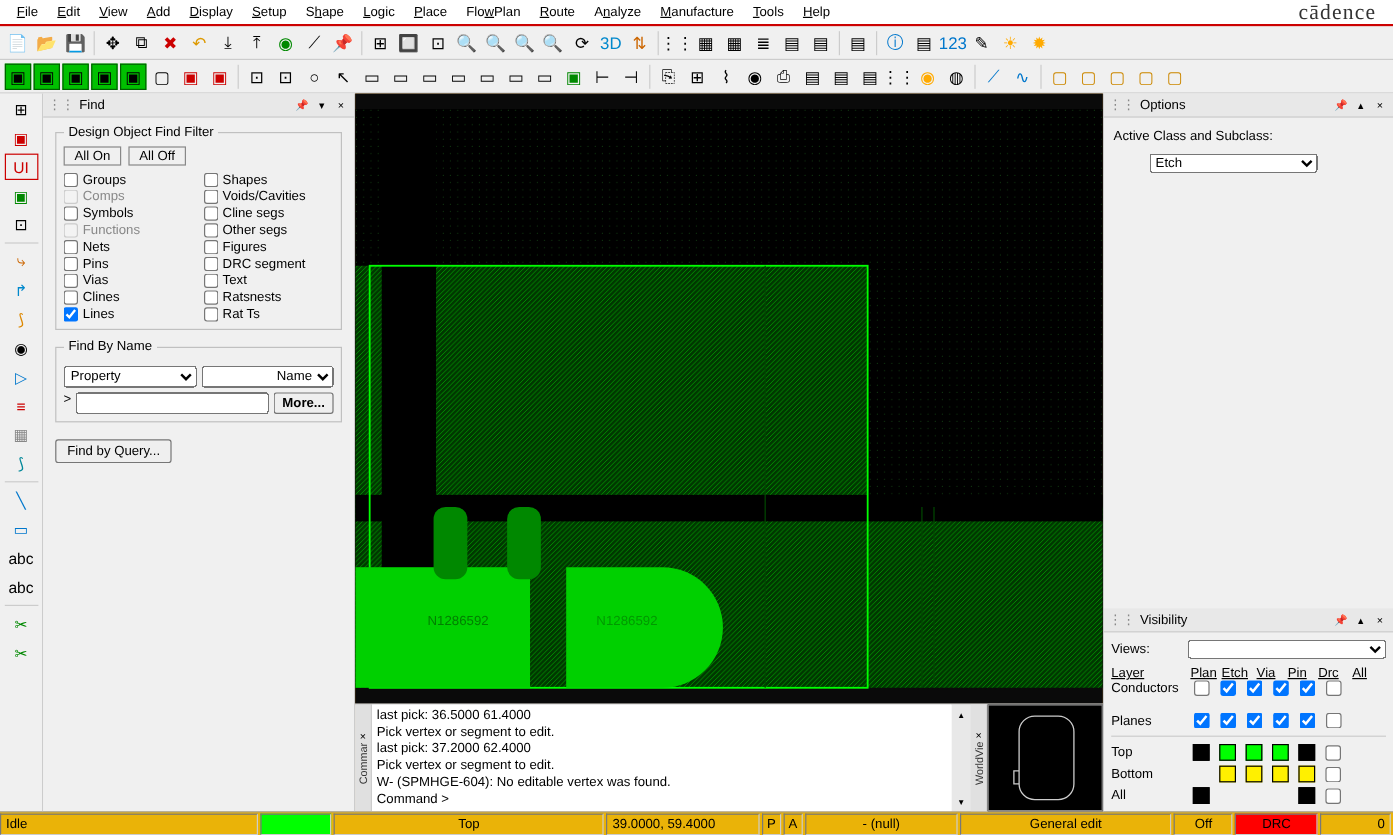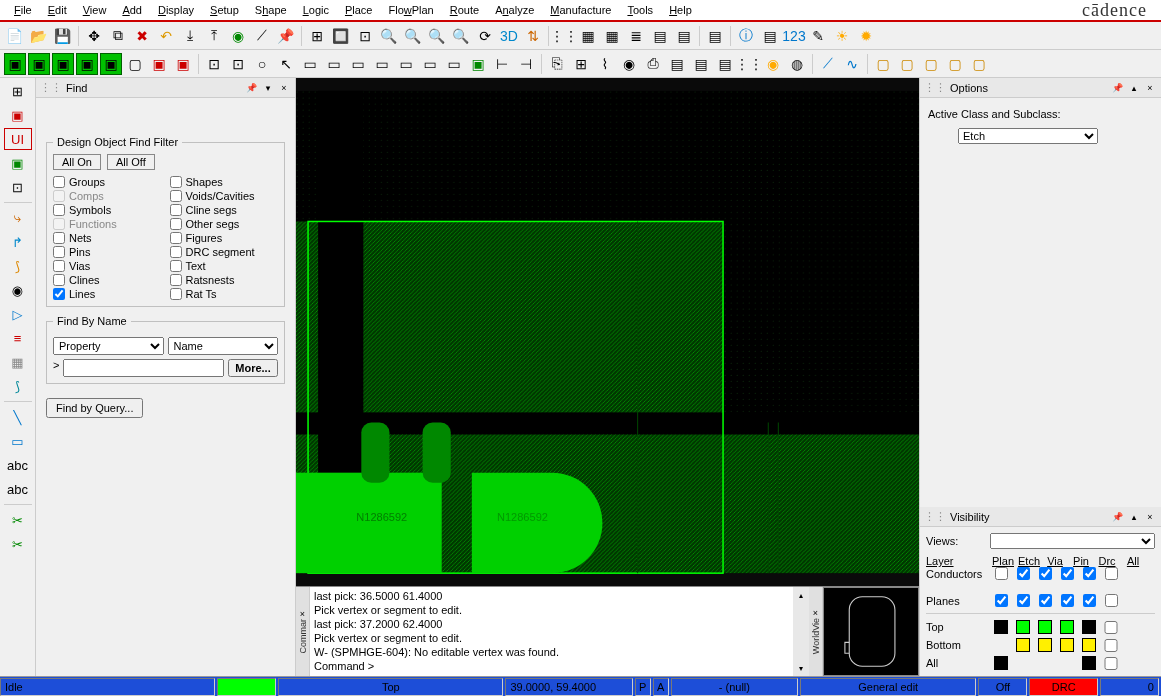--- a/index.html
+++ b/index.html
@@ -21,35 +21,35 @@
 .left-strip .lbtn { width: 28px; height: 22px; display: flex; align-items: center; justify-content: center; cursor: pointer; border: 1px solid transparent; font-size: 13px; }
 .left-strip .lsep { width: 28px; height: 1px; background: #ccc; margin: 2px 0; }
 
 .find-panel { width: 260px; background: #f0f0f0; border-right: 1px solid #ccc; display: flex; flex-direction: column; }
 .panel-title { height: 20px; background: #e8e8e8; border-bottom: 1px solid #ccc; display: flex; align-items: center; padding: 0 4px; }
 .panel-title .grip { color: #888; margin-right: 4px; }
 .panel-title .title-text { font-size: 11px; }
 .panel-title .spacer { flex: 1; }
 .panel-title .pbtn { width: 14px; height: 14px; cursor: pointer; display: flex; align-items: center; justify-content: center; font-size: 9px; margin-left: 2px; }
 
-.find-body { padding: 6px 10px; margin-top: 32px; }
+.find-body { padding: 6px 10px; }
 .fieldset { border: 1px solid #c0c0c0; padding: 6px; margin-bottom: 8px; }
 .fieldset legend { padding: 0 4px; font-size: 11px; }
 .btn-row { display: flex; gap: 6px; margin-bottom: 6px; }
 .btn-row button { padding: 1px 8px; font-size: 11px; border: 1px solid #888; background: #f0f0f0; cursor: pointer; }
 .check-grid { display: grid; grid-template-columns: 1fr 1fr; gap: 2px 8px; }
 .check-row { display: flex; align-items: center; gap: 4px; }
 .check-row input[type=checkbox] { width: 12px; height: 12px; }
 .check-row label { font-size: 11px; }
 .check-row.disabled label { color: #888; }
 
 .find-by-name .row { display: flex; gap: 4px; margin-top: 4px; }
 .find-by-name select, .find-by-name input[type=text], .find-by-name button { font-size: 11px; padding: 1px; }
 .find-by-name select { flex: 1; }
-.find-by-name .name-sel { width: 50px; }
+.find-by-name .name-sel { width: 50px; text-align: right; }
 .find-by-name .more-btn { width: 50px; font-weight: bold; }
 
 .find-query-btn { margin-top: 6px; padding: 2px 8px; font-size: 11px; }
 
 .center { flex: 1; display: flex; flex-direction: column; background: #a16207; position: relative; }
 .canvas { flex: 1; background: #0a0a0a; position: relative; overflow: hidden; }
 .canvas svg { width: 100%; height: 100%; }
 
 .cmd-area { height: 90px; background: #f0f0f0; display: flex; border-top: 1px solid #888; }
 .cmd-area .close-strip { width: 14px; display: flex; flex-direction: column; align-items: center; justify-content: center; border-right: 1px solid #ccc; background: #e0e0e0; }
@@ -73,21 +73,21 @@
 .color-box.green { background: #00ff00; }
 
 .visibility-body { padding: 6px; }
 .vis-row { display: flex; align-items: center; gap: 4px; margin-bottom: 4px; }
 .vis-row .vlbl { width: 60px; font-size: 11px; }
 .vis-grid { display: grid; grid-template-columns: 64px repeat(6, 22px); align-items: center; gap: 14px 0; font-size: 11px; }
 .vis-grid input[type=checkbox] { margin: auto; }
 .vis-color-grid { display: grid; grid-template-columns: 64px repeat(6, 22px); align-items: center; gap: 4px 0; font-size: 11px; border-top: 1px solid #ccc; padding-top: 6px; margin-top: 6px; }
 .sw { width: 14px; height: 14px; border: 1px solid #000; margin: auto; }
 
-.statusbar { height: 20px; background: #1d4ed8; border-top: 1px solid #999; display: flex; align-items: center; font-size: 11px; }
+.statusbar { height: 20px; background: #eab308; border-top: 1px solid #999; display: flex; align-items: center; font-size: 11px; }
 .statusbar .cell { height: 18px; border: 1px inset #ccc; display: flex; align-items: center; padding: 0 4px; margin-right: 2px; }
 .statusbar .cell.lime { background: #00ff00; width: 60px; }
 .statusbar .cell.drc { background: #ff0000; color: #000; }
 </style>
 </head>
 <body>
 
 <div class="menubar">
   <div class="menu-item"><u>F</u>ile</div>
   <div class="menu-item"><u>E</u>dit</div>

